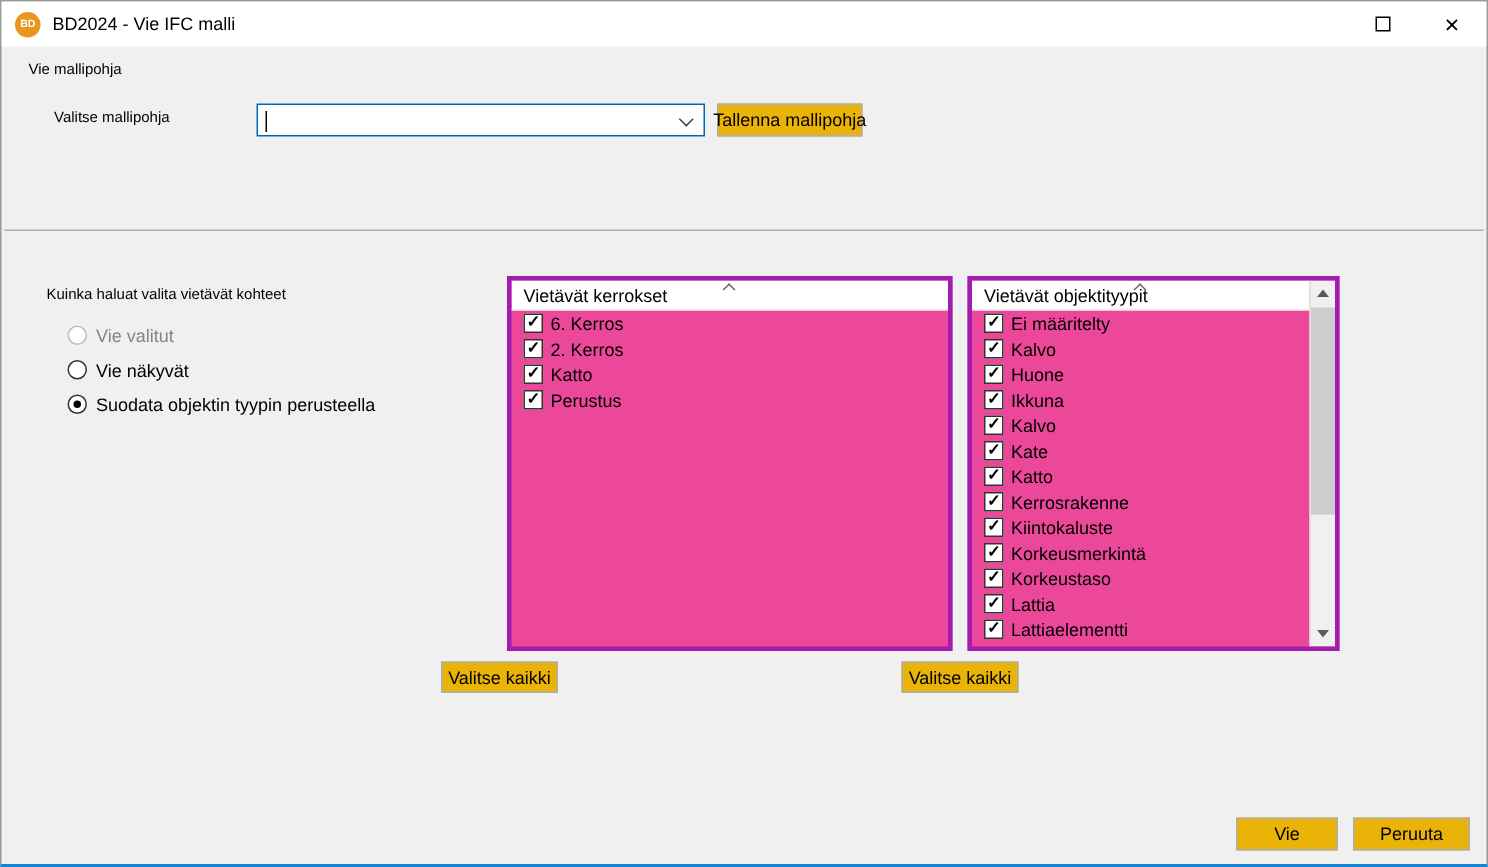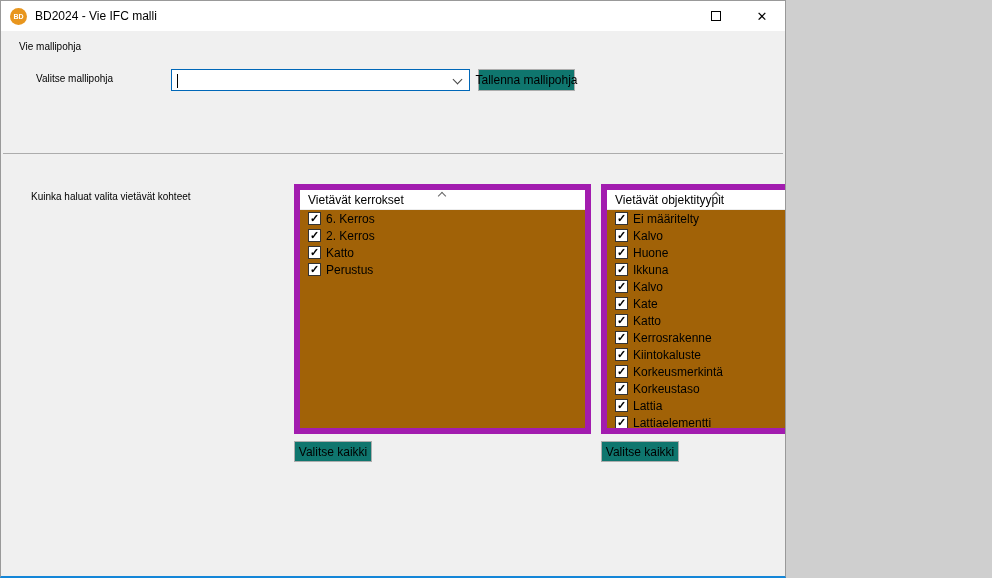--- a/index.html
+++ b/index.html
@@ -1,20 +1,20 @@
 <!DOCTYPE html>
 <html><head>
 <meta charset="utf-8">
 <style>
   * { margin:0; padding:0; box-sizing:border-box; }
   html,body { background:#cfcfcf; }
   body { font-family:"Liberation Sans", sans-serif; font-size:12px; color:#000; }
 
   .window {
-    position:relative; width:786px; height:578px;
+    position:relative; width:992px; height:578px;
     background:#f0f0f0; overflow:hidden;
     border:1px solid #999999; border-bottom:2px solid #1486d8;
   }
 
   
   .titlebar { position:absolute; top:0; left:0; right:0; height:30px; background:#ffffff; display:flex; align-items:center; }
   .app-icon { width:17px; height:17px; margin-left:9px; border-radius:50%; background:#e8961e; color:#ffffff;
               font-size:7px; font-weight:bold; display:flex; align-items:center; justify-content:center; flex:none; }
   .title-text { margin-left:8px; font-size:12px; }
   .win-buttons { margin-left:auto; display:flex; height:30px; }
@@ -28,21 +28,21 @@
   #field-label { left:35px; top:72px; }
 
   .combo { position:absolute; left:170px; top:68px; width:299px; height:22px; background:#ffffff;
            border:1px solid #0067b8; }
   .combo-input { position:absolute; inset:0; border:none; outline:none; background:transparent;
                  font-family:inherit; font-size:12px; padding:0 20px 0 5px; }
   .text-caret { position:absolute; left:5px; top:4px; width:1px; height:14px; background:#000; }
   .chev-down { position:absolute; right:8px; top:6px; width:7px; height:7px;
                border-right:1.4px solid #444; border-bottom:1.4px solid #444; transform:rotate(45deg); }
 
-  .btn { position:absolute; background:#0f766e; border:1px solid #adadad; font-family:inherit; font-size:12px;
+  .btn { position:absolute; background:#eab308; border:1px solid #adadad; font-family:inherit; font-size:12px;
          display:flex; align-items:center; justify-content:center; cursor:default; white-space:nowrap; }
   #save-template-btn { left:477px; top:68px; width:97px; height:22px; }
   #select-all-floors-btn { left:293px; top:440px; width:78px; height:21px; }
   #select-all-types-btn  { left:600px; top:440px; width:78px; height:21px; }
   #export-btn { left:823px; top:544px; width:68px; height:22px; }
   #cancel-btn { left:901px; top:544px; width:78px; height:22px; }
 
   
   .tabline { position:absolute; top:152px; left:2px; right:2px; height:0; border-top:1px solid #acacac; z-index:1; }
   .tabs { position:absolute; left:13px; top:133px; height:20px; display:flex; align-items:flex-end; z-index:2; }
@@ -54,21 +54,21 @@
   
   #question-label { left:30px; top:190px;text-align:right; }
   .radios { position:absolute; left:44px; top:215px; display:flex; flex-direction:column; gap:8px; }
   .radio-row { display:flex; align-items:center; gap:6px; height:15px; font-size:12px; }
   .radio { width:13px; height:13px; border-radius:50%; border:1px solid #333333; background:#ffffff; position:relative; flex:none; }
   .radio-dot { position:absolute; inset:3px; border-radius:50%; background:#000000; }
   .radio-row.disabled { color:#848484; }
   .radio-row.disabled .radio { border-color:#bdbdbd; }
 
   
-  .panel { position:absolute; background:#a16207; border:6px solid #a21caf; overflow:hidden; }
+  .panel { position:absolute; background:#ec4899; border:3px solid #a21caf; overflow:hidden;margin-left:44px; }
   #floors-panel { left:293px; top:183px; width:297px; height:250px; }
   #types-panel  { left:600px; top:183px; width:248px; height:250px; }
   .panel-header { position:absolute; top:0; left:0; right:0; height:20px; background:#ffffff;
                   display:flex; align-items:center; padding-left:8px; font-size:12px; border-bottom:1px solid #ececec; }
   #types-panel .panel-header { right:17px; }
   .sort-chev { position:absolute; top:3px; left:50%; margin-left:-4px; width:6px; height:6px;
                border-left:1px solid #666; border-top:1px solid #666; transform:rotate(45deg); }
   .list-items { position:absolute; top:20px; left:0; right:0; bottom:0; overflow:hidden; }
   #types-panel .list-items { right:17px; }
   .check-row { height:17px; display:flex; align-items:center; gap:5px; padding-left:8px; font-size:12px; }
@@ -108,20 +108,43 @@
     <input class="combo-input" value="" style="">
     <span class="text-caret"></span>
     <span class="chev-down"></span>
   </div>
 
   <button class="btn" id="save-template-btn">Tallenna mallipohja</button>
 
   <div class="tabline"></div>
 
   <div class="lbl" id="question-label">Kuinka haluat valita vietävät kohteet</div>
+  <div class="radios">
+
+      <div class="radio-row disabled">
+        <span class="radio">
+          
+        </span>
+        <span>Vie valitut</span>
+      </div>
+
+      <div class="radio-row">
+        <span class="radio">
+          
+        </span>
+        <span>Vie näkyvät</span>
+      </div>
+
+      <div class="radio-row">
+        <span class="radio">
+          <span class="radio-dot"></span>
+        </span>
+        <span>Suodata objektin tyypin perusteella</span>
+      </div>
+    </div>
 
   <div class="panel" id="floors-panel">
     <div class="panel-header">
       <span class="sort-chev"></span>
       <span>Vietävät kerrokset</span>
     </div>
     <div class="list-items">
 
         <div class="check-row">
           <span class="checkbox">

